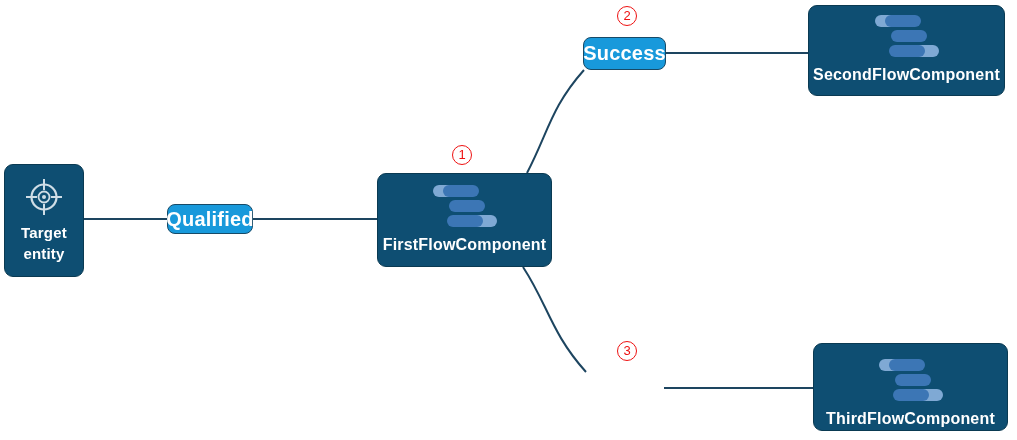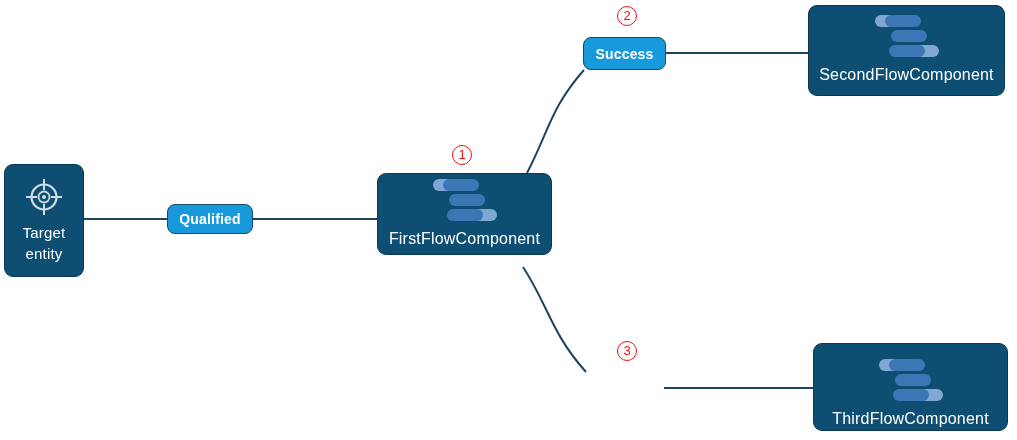--- a/index.html
+++ b/index.html
@@ -34,41 +34,41 @@
     border-radius: 9px;
     box-sizing: border-box;
     display: flex;
     flex-direction: column;
     align-items: center;
     justify-content: center;
     cursor: pointer;
   }
   .node-label {
     color: #ffffff;
-    font-weight: normal;
+    font-weight: bold;
     font-size: 15px;
     line-height: 1.35;
     text-align: center;
     letter-spacing: 0.2px;
   }
   .flow-node .node-label { font-size: 16px; margin-top: 7px; }
   .entity-node .node-label { margin-top: 6px; }
   .edge-label {
     position: absolute;
     z-index: 3;
     background: #1899db;
     border: 1.5px solid #174a67;
     border-radius: 8px;
     box-sizing: border-box;
     display: flex;
     align-items: center;
     justify-content: center;
     color: #ffffff;
     font-weight: bold;
-    font-size: 14px;
+    font-size: 20px;
     letter-spacing: 0.2px;
     cursor: pointer;
   }
   .badge {
     position: absolute;
     z-index: 4;
     width: 20px;
     height: 20px;
     border: 1.5px solid #ee1111;
     border-radius: 50%;
@@ -121,21 +121,21 @@
         <line x1="27" y1="20" x2="38" y2="20" stroke-width="2"></line>
       </g>
     </svg>
     <div class="node-label">Target entity</div>
   </div>
 
   <div class="edge-label" style="left:167px; top:204px; width:86px; height:30px;text-align:center;">
     <span>Qualified</span>
   </div>
 
-  <div class="node flow-node" style="left:377px; top:173px; width:175px; height:82px;">
+  <div class="node flow-node" style="left:377px; top:173px; width:175px; height:94px;">
     <span class="flow-icon">
       <i class="light" style="left:0;   top:0;    width:42px;"></i>
       <i class="med" style="left:10px; top:0;    width:36px;"></i>
       <i class="med" style="left:16px; top:15px; width:36px;"></i>
       <i class="light" style="left:22px; top:30px; width:42px;"></i>
       <i class="med" style="left:14px; top:30px; width:36px;"></i>
     </span>
     <div class="node-label">FirstFlowComponent</div>
   </div>
 

